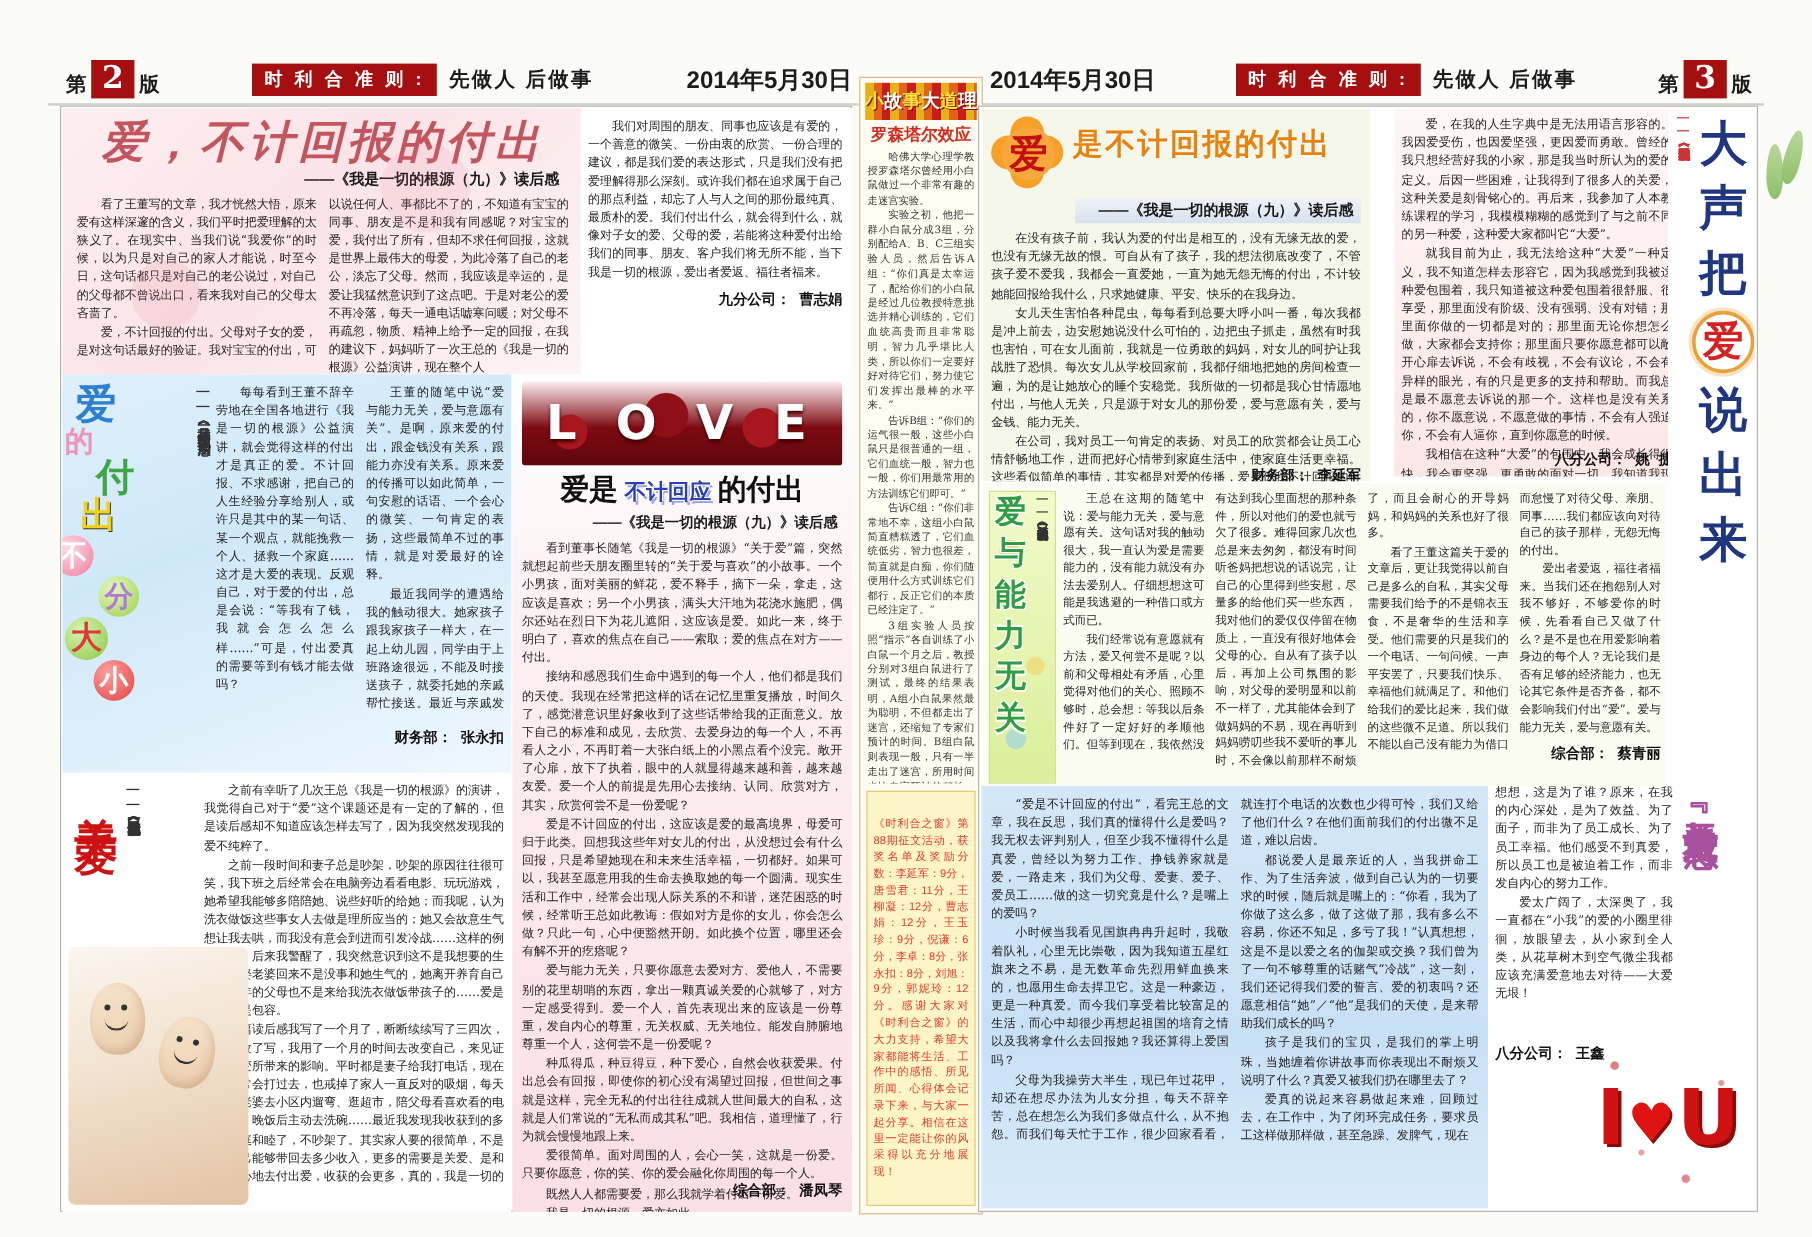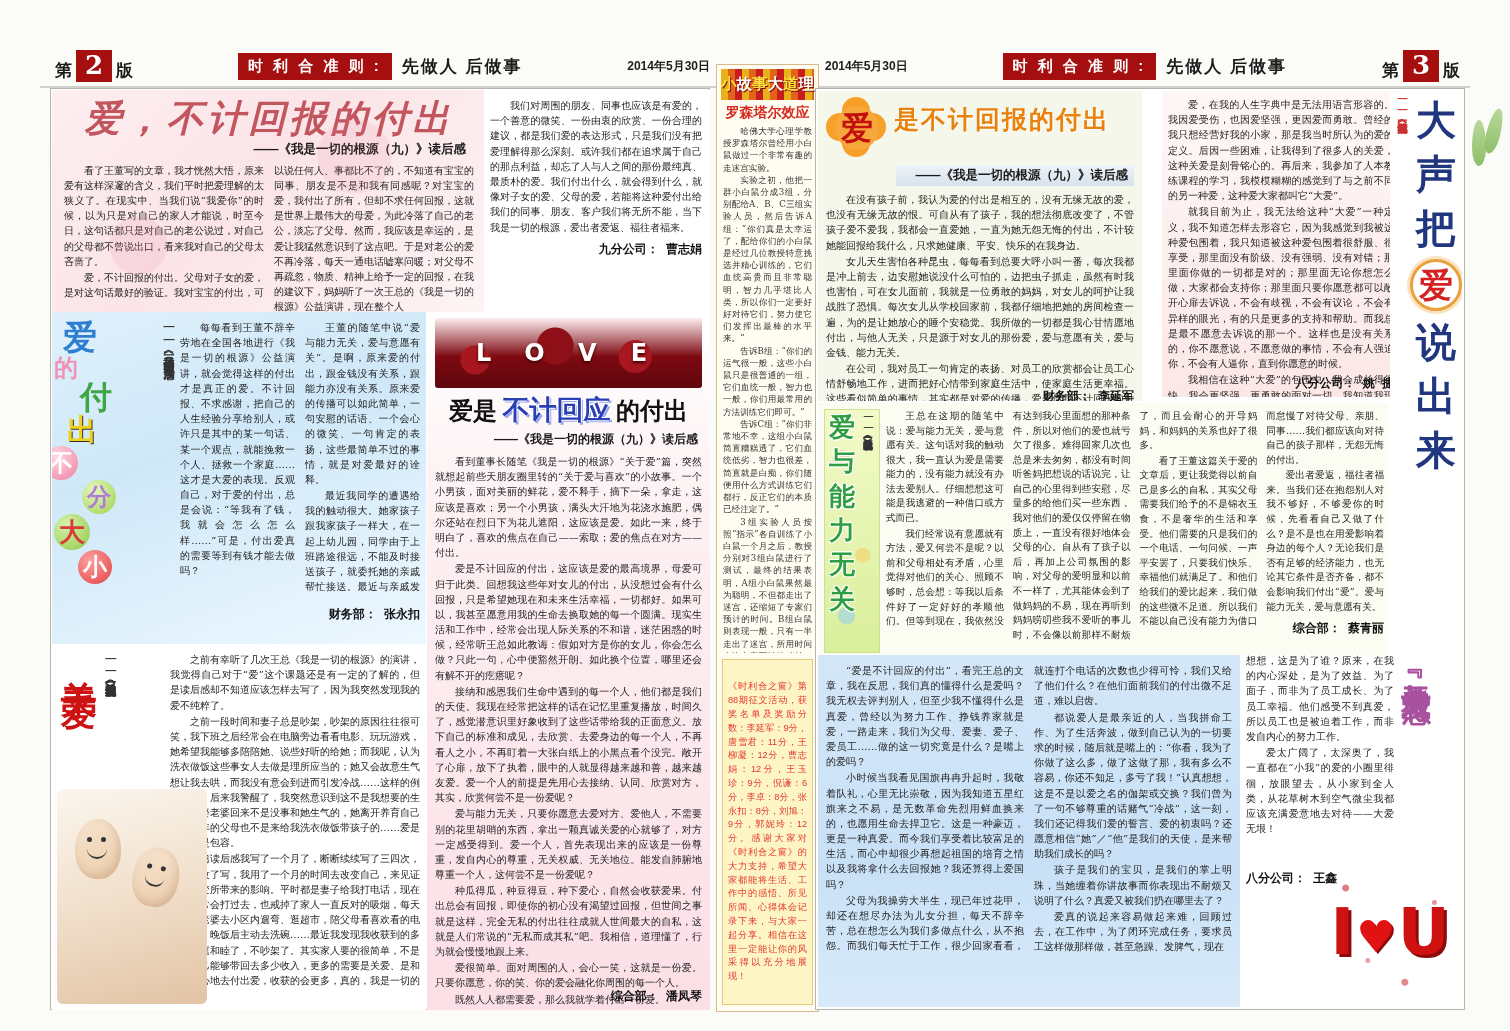--- a/index.html
+++ b/index.html
@@ -8,21 +8,21 @@
   
   .hdr{position:absolute;top:48px;height:36px;display:flex;align-items:center;
        font-family:"Liberation Sans","DejaVu Sans",sans-serif;}
   .hdr .pageno{display:flex;align-items:flex-end;gap:4px;font-weight:bold;font-size:17px;}
   .hdr .nobox{background:#a50f0f;color:#fff;font-size:26px;font-weight:bold;line-height:1;
               padding:2px 9px 4px;font-family:"DejaVu Serif",serif;}
   .hdr .slogan{display:flex;align-items:center;gap:10px;}
   .hdr .slogan .sbox{background:#a50f0f;color:#fff;font-weight:bold;font-size:15px;
                      letter-spacing:3px;padding:4px 10px;}
   .hdr .slogan .stxt{font-weight:bold;font-size:17px;letter-spacing:2px;}
-  .hdr .date{font-weight:bold;font-size:12px;}
+  .hdr .date{font-weight:bold;font-size:20px;}
   .hdr-rule{position:absolute;top:86px;left:40px;width:1430px;height:2px;background:#cfcfcb;}
   
   .page{position:absolute;top:88px;height:922px;background:#fff;border:1px solid #b5b5b0;
         box-sizing:border-box;}
   .pgL{left:50px;width:660px;}
   .pgR{left:815px;width:650px;}
   .strip{position:absolute;left:716px;top:64px;width:103px;height:948px;background:#fffdf2;
          border:1px solid #d8b98a;box-sizing:border-box;display:flex;flex-direction:column;overflow:hidden;}
   
   .bt{font-size:10px;line-height:1.52;text-align:justify;color:#222;}
@@ -68,25 +68,25 @@
          font-family:"Liberation Sans",sans-serif;}
   .a2body{flex:1;}
   
   .a3{left:376px;top:223px;width:283px;height:698px;padding:6px 8px;
       background:linear-gradient(180deg,#ffffff 0%,#fdf0f2 30%,#fbdfe6 100%);}
   .love{height:70px;border-radius:3px;display:flex;align-items:center;justify-content:space-around;
         background:radial-gradient(circle at 15% 60%,#a8161f 0 14px,transparent 15px),
                    radial-gradient(circle at 45% 40%,#8f0f18 0 18px,transparent 19px),
                    radial-gradient(circle at 75% 55%,#a8161f 0 16px,transparent 17px),
                    linear-gradient(180deg,#fdeef0 0%,#7e0a12 55%,#5f060c 100%);
-        color:#fff;font-family:"DejaVu Sans",sans-serif;font-weight:bold;font-size:24px;
+        color:#fff;font-family:"DejaVu Sans",sans-serif;font-weight:bold;font-size:40px;
         text-shadow:0 2px 3px #400;}
   .a3titleline{font-weight:bold;text-align:center;margin-top:4px;white-space:nowrap;}
   .a3titleline .blk{font-size:24px;color:#111;font-family:"DejaVu Sans",sans-serif;}
-  .a3titleline .blu{font-size:27px;color:#2b3fb5;font-family:"DejaVu Sans",sans-serif;
+  .a3titleline .blu{font-size:18px;color:#2b3fb5;font-family:"DejaVu Sans",sans-serif;
         text-shadow:-1px -1px 0 #fff,1px -1px 0 #fff,-1px 1px 0 #fff,2px 2px 0 #9aa6e8;}
   .a3sub{margin:3px 4px 6px 0;font-size:12px;}
   
   .a4{left:1px;top:555px;width:374px;height:366px;display:flex;gap:6px;padding:8px 6px 6px 8px;background:#fff;}
   .a4left{width:104px;flex:none;display:flex;}
   .a4t{font-size:36px;font-weight:bold;color:#cc1212;letter-spacing:6px;line-height:1.05;
        font-family:"DejaVu Sans",sans-serif;}
   .a4sub{font-size:11px;font-weight:bold;color:#333;width:18px;margin-left:2px;
          font-family:"Liberation Sans",sans-serif;}
   .fingers{position:absolute;left:6px;top:700px;width:150px;height:215px;border-radius:6px;
@@ -241,22 +241,22 @@
         <span style="letter-spacing:34px;margin-left:20px;">LOVE</span>
       </div>
       <div class="a3titleline">
         <span class="blk">爱是</span>
         <span class="blu">不计回应</span>
         <span class="blk">的付出</span>
       </div>
       <div class="sub a3sub">——《我是一切的根源（九）》读后感</div>
       <div class="bt" style="height:528px;">
         <p>看到董事长随笔《我是一切的根源》“关于爱”篇，突然就想起前些天朋友圈里转的“关于爱与喜欢”的小故事。一个小男孩，面对美丽的鲜花，爱不释手，摘下一朵，拿走，这应该是喜欢；另一个小男孩，满头大汗地为花浇水施肥，偶尔还站在烈日下为花儿遮阳，这应该是爱。如此一来，终于明白了，喜欢的焦点在自己——索取；爱的焦点在对方——付出。</p>
+        <p>接纳和感恩我们生命中遇到的每一个人，他们都是我们的天使。我现在经常把这样的话在记忆里重复播放，时间久了，感觉潜意识里好象收到了这些话带给我的正面意义。放下自己的标准和成见，去欣赏、去爱身边的每一个人，不再看人之小，不再盯着一大张白纸上的小黑点看个没完。敞开了心扉，放下了执着，眼中的人就显得越来越和善，越来越友爱。爱一个人的前提是先用心去接纳、认同、欣赏对方，其实，欣赏何尝不是一份爱呢？</p>
         <p>爱是不计回应的付出，这应该是爱的最高境界，母爱可归于此类。回想我这些年对女儿的付出，从没想过会有什么回报，只是希望她现在和未来生活幸福，一切都好。如果可以，我甚至愿意用我的生命去换取她的每一个圆满。现实生活和工作中，经常会出现人际关系的不和谐，迷茫困惑的时候，经常听王总如此教诲：假如对方是你的女儿，你会怎么做？只此一句，心中便豁然开朗。如此换个位置，哪里还会有解不开的疙瘩呢？</p>
-        <p>接纳和感恩我们生命中遇到的每一个人，他们都是我们的天使。我现在经常把这样的话在记忆里重复播放，时间久了，感觉潜意识里好象收到了这些话带给我的正面意义。放下自己的标准和成见，去欣赏、去爱身边的每一个人，不再看人之小，不再盯着一大张白纸上的小黑点看个没完。敞开了心扉，放下了执着，眼中的人就显得越来越和善，越来越友爱。爱一个人的前提是先用心去接纳、认同、欣赏对方，其实，欣赏何尝不是一份爱呢？</p>
         <p>爱与能力无关，只要你愿意去爱对方、爱他人，不需要别的花里胡哨的东西，拿出一颗真诚关爱的心就够了，对方一定感受得到。爱一个人，首先表现出来的应该是一份尊重，发自内心的尊重，无关权威、无关地位。能发自肺腑地尊重一个人，这何尝不是一份爱呢？</p>
         <p>种瓜得瓜，种豆得豆，种下爱心，自然会收获爱果。付出总会有回报，即使你的初心没有渴望过回报，但世间之事就是这样，完全无私的付出往往成就人世间最大的自私，这就是人们常说的“无私而成其私”吧。我相信，道理懂了，行为就会慢慢地跟上来。</p>
         <p>爱很简单。面对周围的人，会心一笑，这就是一份爱。只要你愿意，你的笑、你的爱会融化你周围的每一个人。</p>
         <p>既然人人都需要爱，那么我就学着付出一份爱。</p>
         <p>我是一切的根源。爱亦如此。</p>
       </div>
       <div class="by">综合部： 潘凤琴</div>
     </div>
 
     <div class="abs a4">

